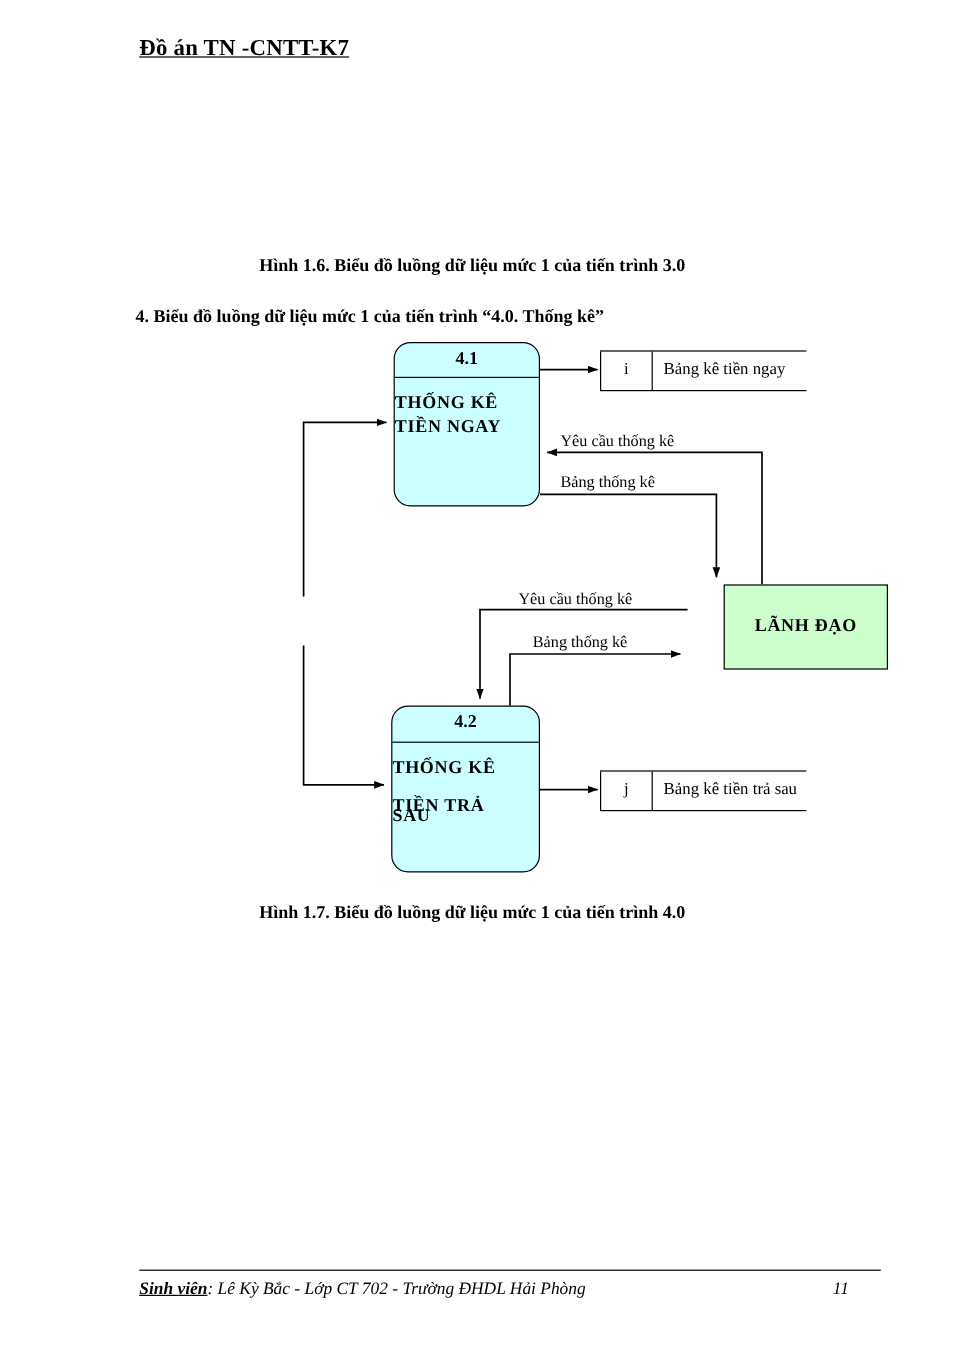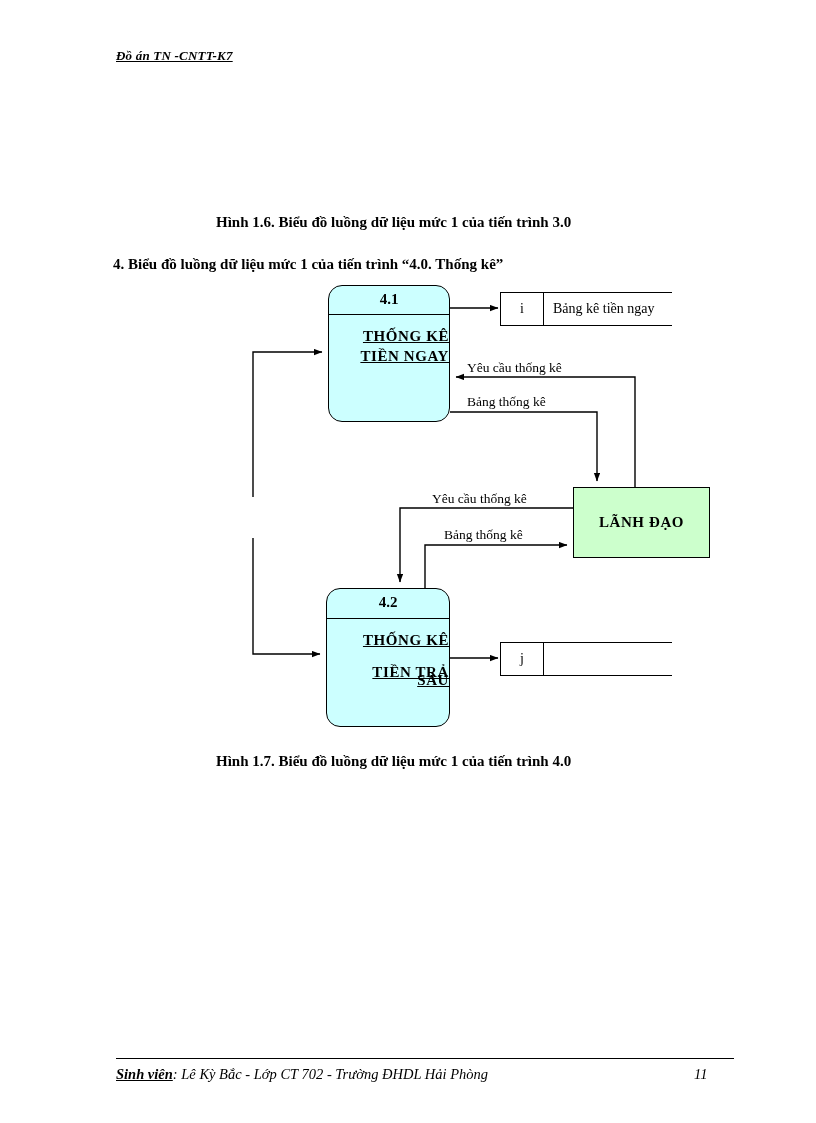--- a/index.html
+++ b/index.html
@@ -19,24 +19,23 @@
   .page {
     position: absolute;
     inset: 0;
     background: #ffffff;
   }
 
   
   .hdr-left {
     position: absolute;
     left: 116px;
-    top: 48px;
-    font-style: italic;
-    font-weight: bold;
-    font-size: 13px;
+    top: 30px;
+    font-weight: bold;
+    font-size: 19px;
     letter-spacing: 0.2px;
     text-decoration: underline;
     white-space: nowrap;
   }
   .hdr-right {
     position: absolute;
     left: 374px;
     top: 38px;
     font-style: italic;
     font-weight: bold;
@@ -131,26 +130,25 @@
   .process .pdivider {
     position: absolute;
     left: 0;
     right: 0;
     border-top: 1.1px solid #000000;
   }
   .process .pname {
     position: absolute;
     left: 0;
     right: 0;
-    text-align: right;
+    text-align: left;
     font-size: 15px;
     font-weight: bold;
     letter-spacing: 0.6px;
     line-height: 20px;
-    text-decoration: underline;
   }
 
   
   .entity {
     position: absolute;
     background: #ccffcc;
     border: 1.3px solid #000000;
     box-sizing: border-box;
     display: flex;
     align-items: center;
@@ -268,30 +266,31 @@
     </div>
 
     <div class="process node" style="left:326px; top:588px; width:124px; height:139px;">
       <div class="pnum">4.2</div>
       <div class="pdivider" style="top:29px;"></div>
       <div class="pname" style="top:41px;">THỐNG KÊ</div>
       <div class="pname" style="top:61px;margin-top:12px;">TIỀN TRẢ</div>
       <div class="pname" style="top:81px;">SAU</div>
     </div>
 
-    <div class="entity node" style="left:573px; top:487px; width:137px; height:71px;">LÃNH ĐẠO</div>
+    <div class="entity node" style="left:603px; top:487px; width:137px; height:71px;">LÃNH ĐẠO</div>
 
     <div class="store code-left node" style="left:500px; top:292px; width:172px; height:34px;">
       <div class="cell-code">i</div>
       <div class="cell-label">Bảng kê tiền ngay</div>
     </div>
 
 
     <div class="store code-left node" style="left:500px; top:642px; width:172px; height:34px;">
       <div class="cell-code">j</div>
+      <div class="cell-label">Bảng kê tiền trả sau</div>
     </div>
 
     <div class="flow-label node" style="left:467px; top:360px;">Yêu cầu thống kê</div>
 
     <div class="flow-label node" style="left:467px; top:394px;">Bảng thống kê</div>
 
     <div class="flow-label node" style="left:432px; top:491px;">Yêu cầu thống kê</div>
 
     <div class="flow-label node" style="left:444px; top:527px;">Bảng thống kê</div>
 

